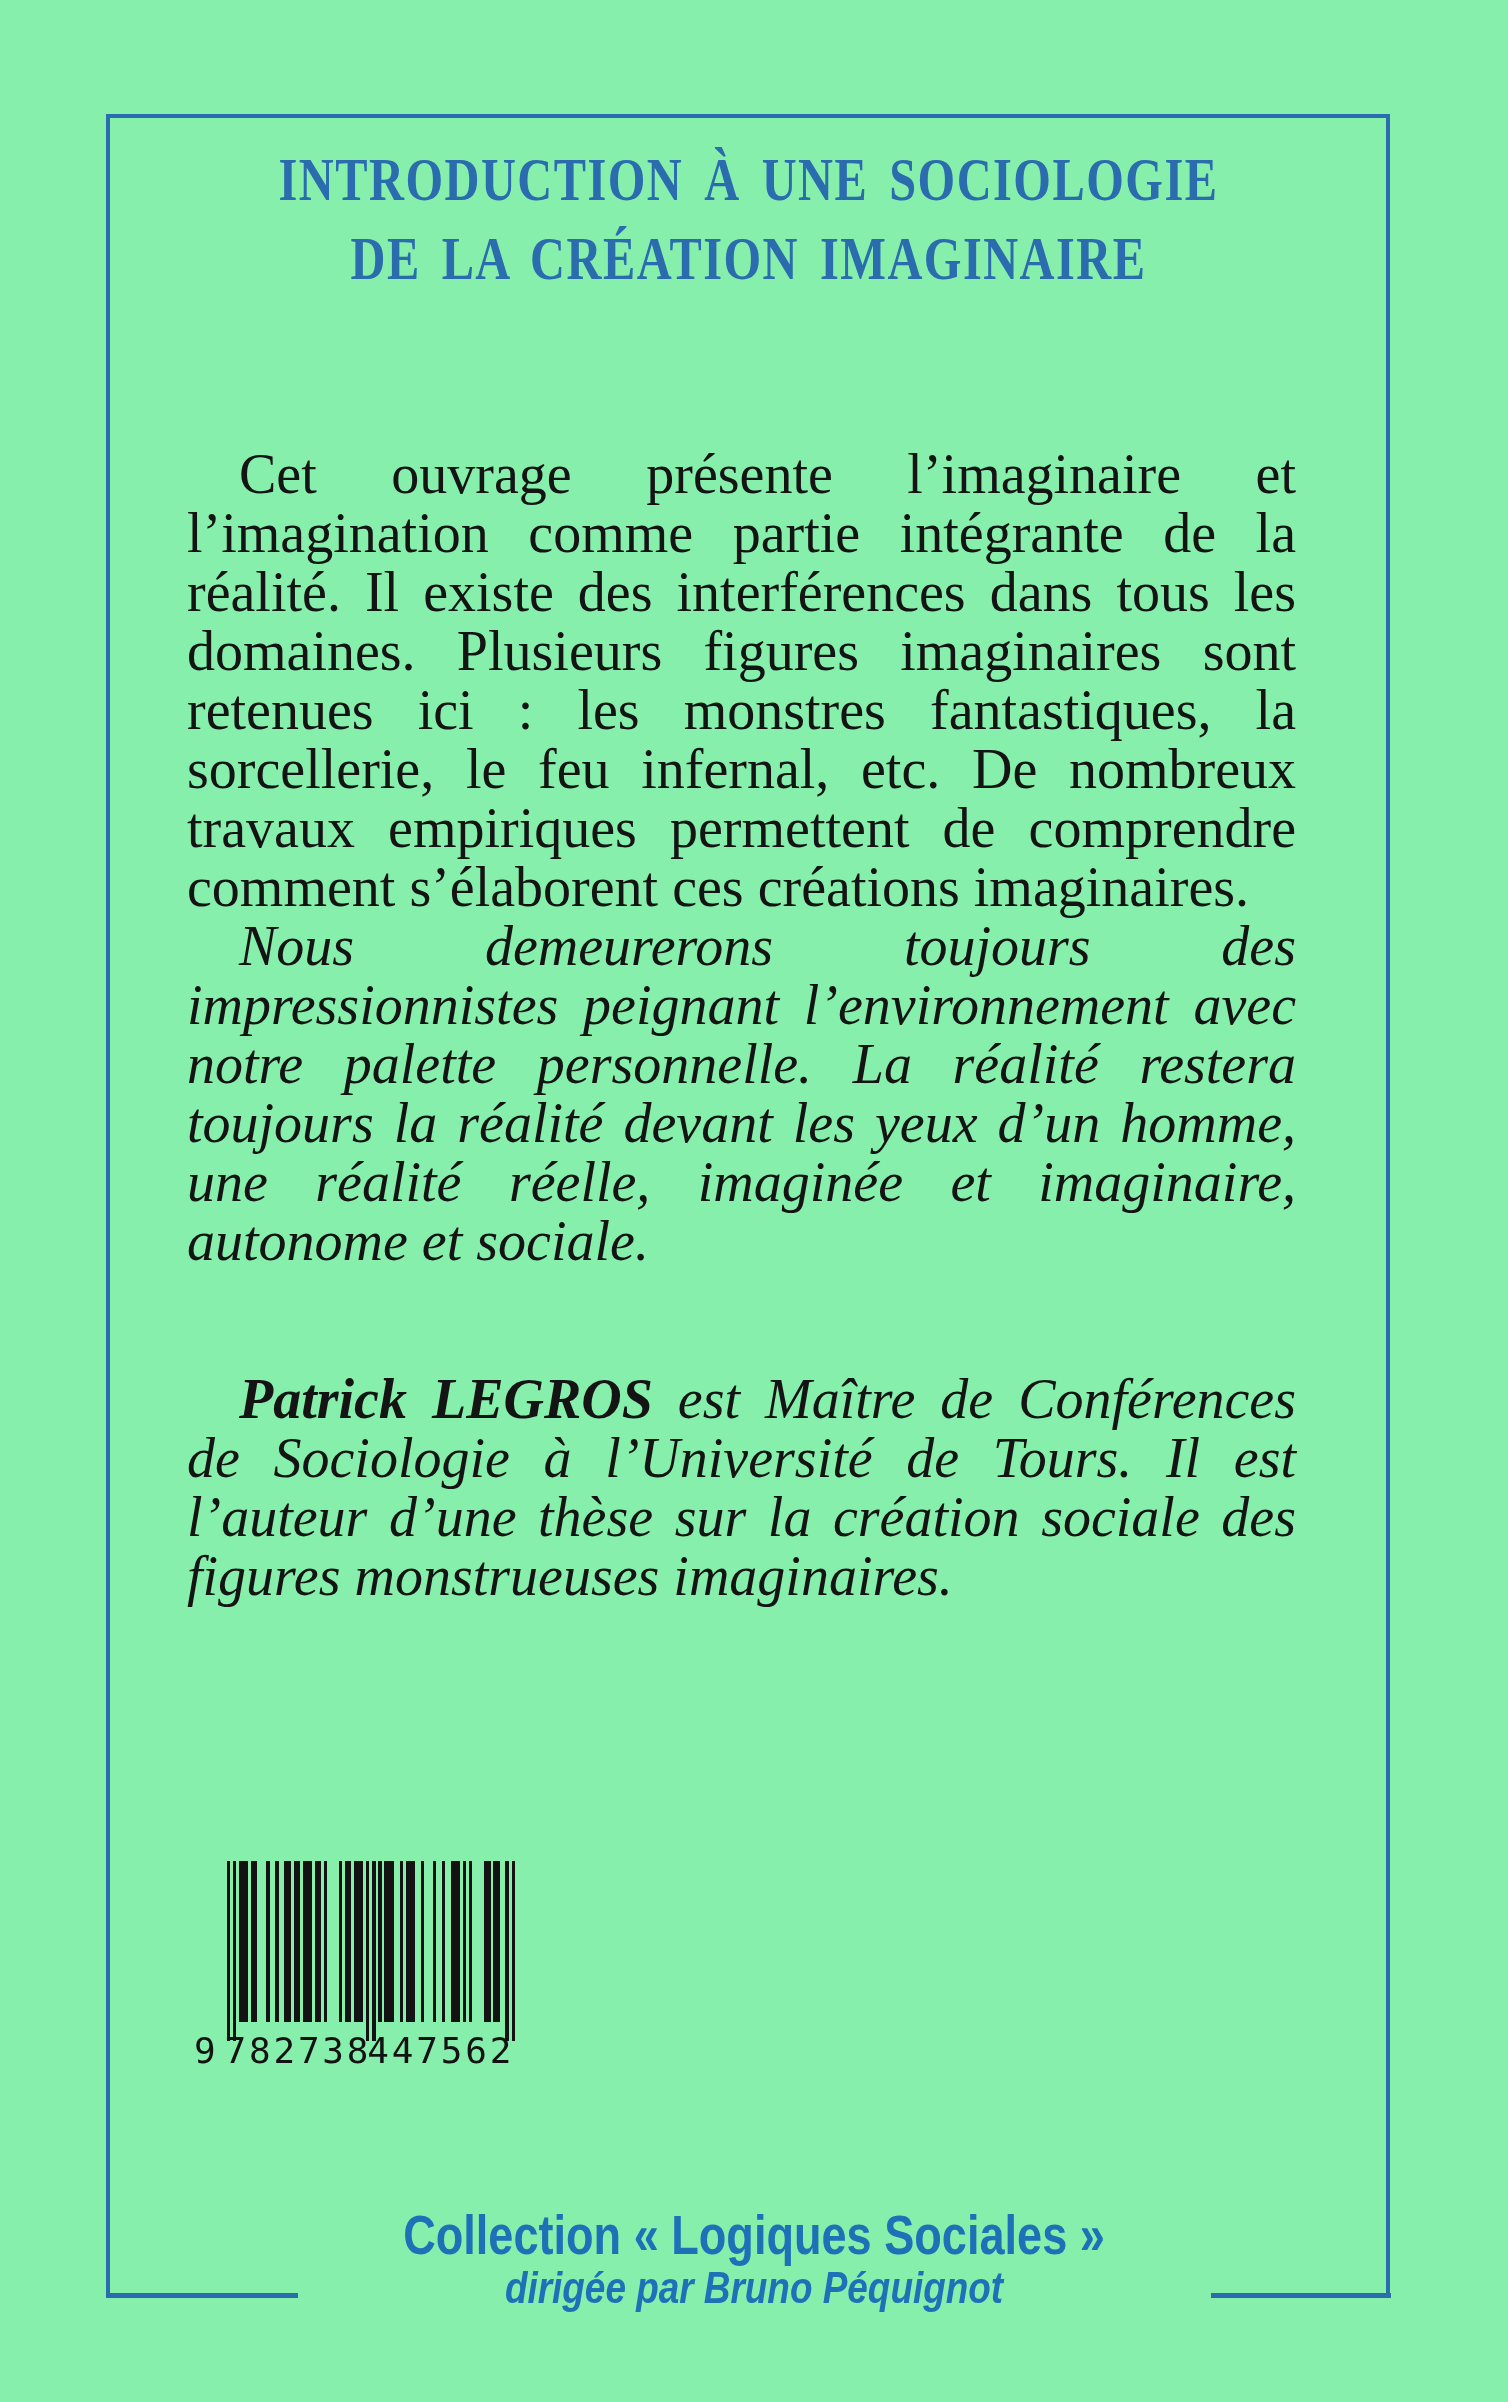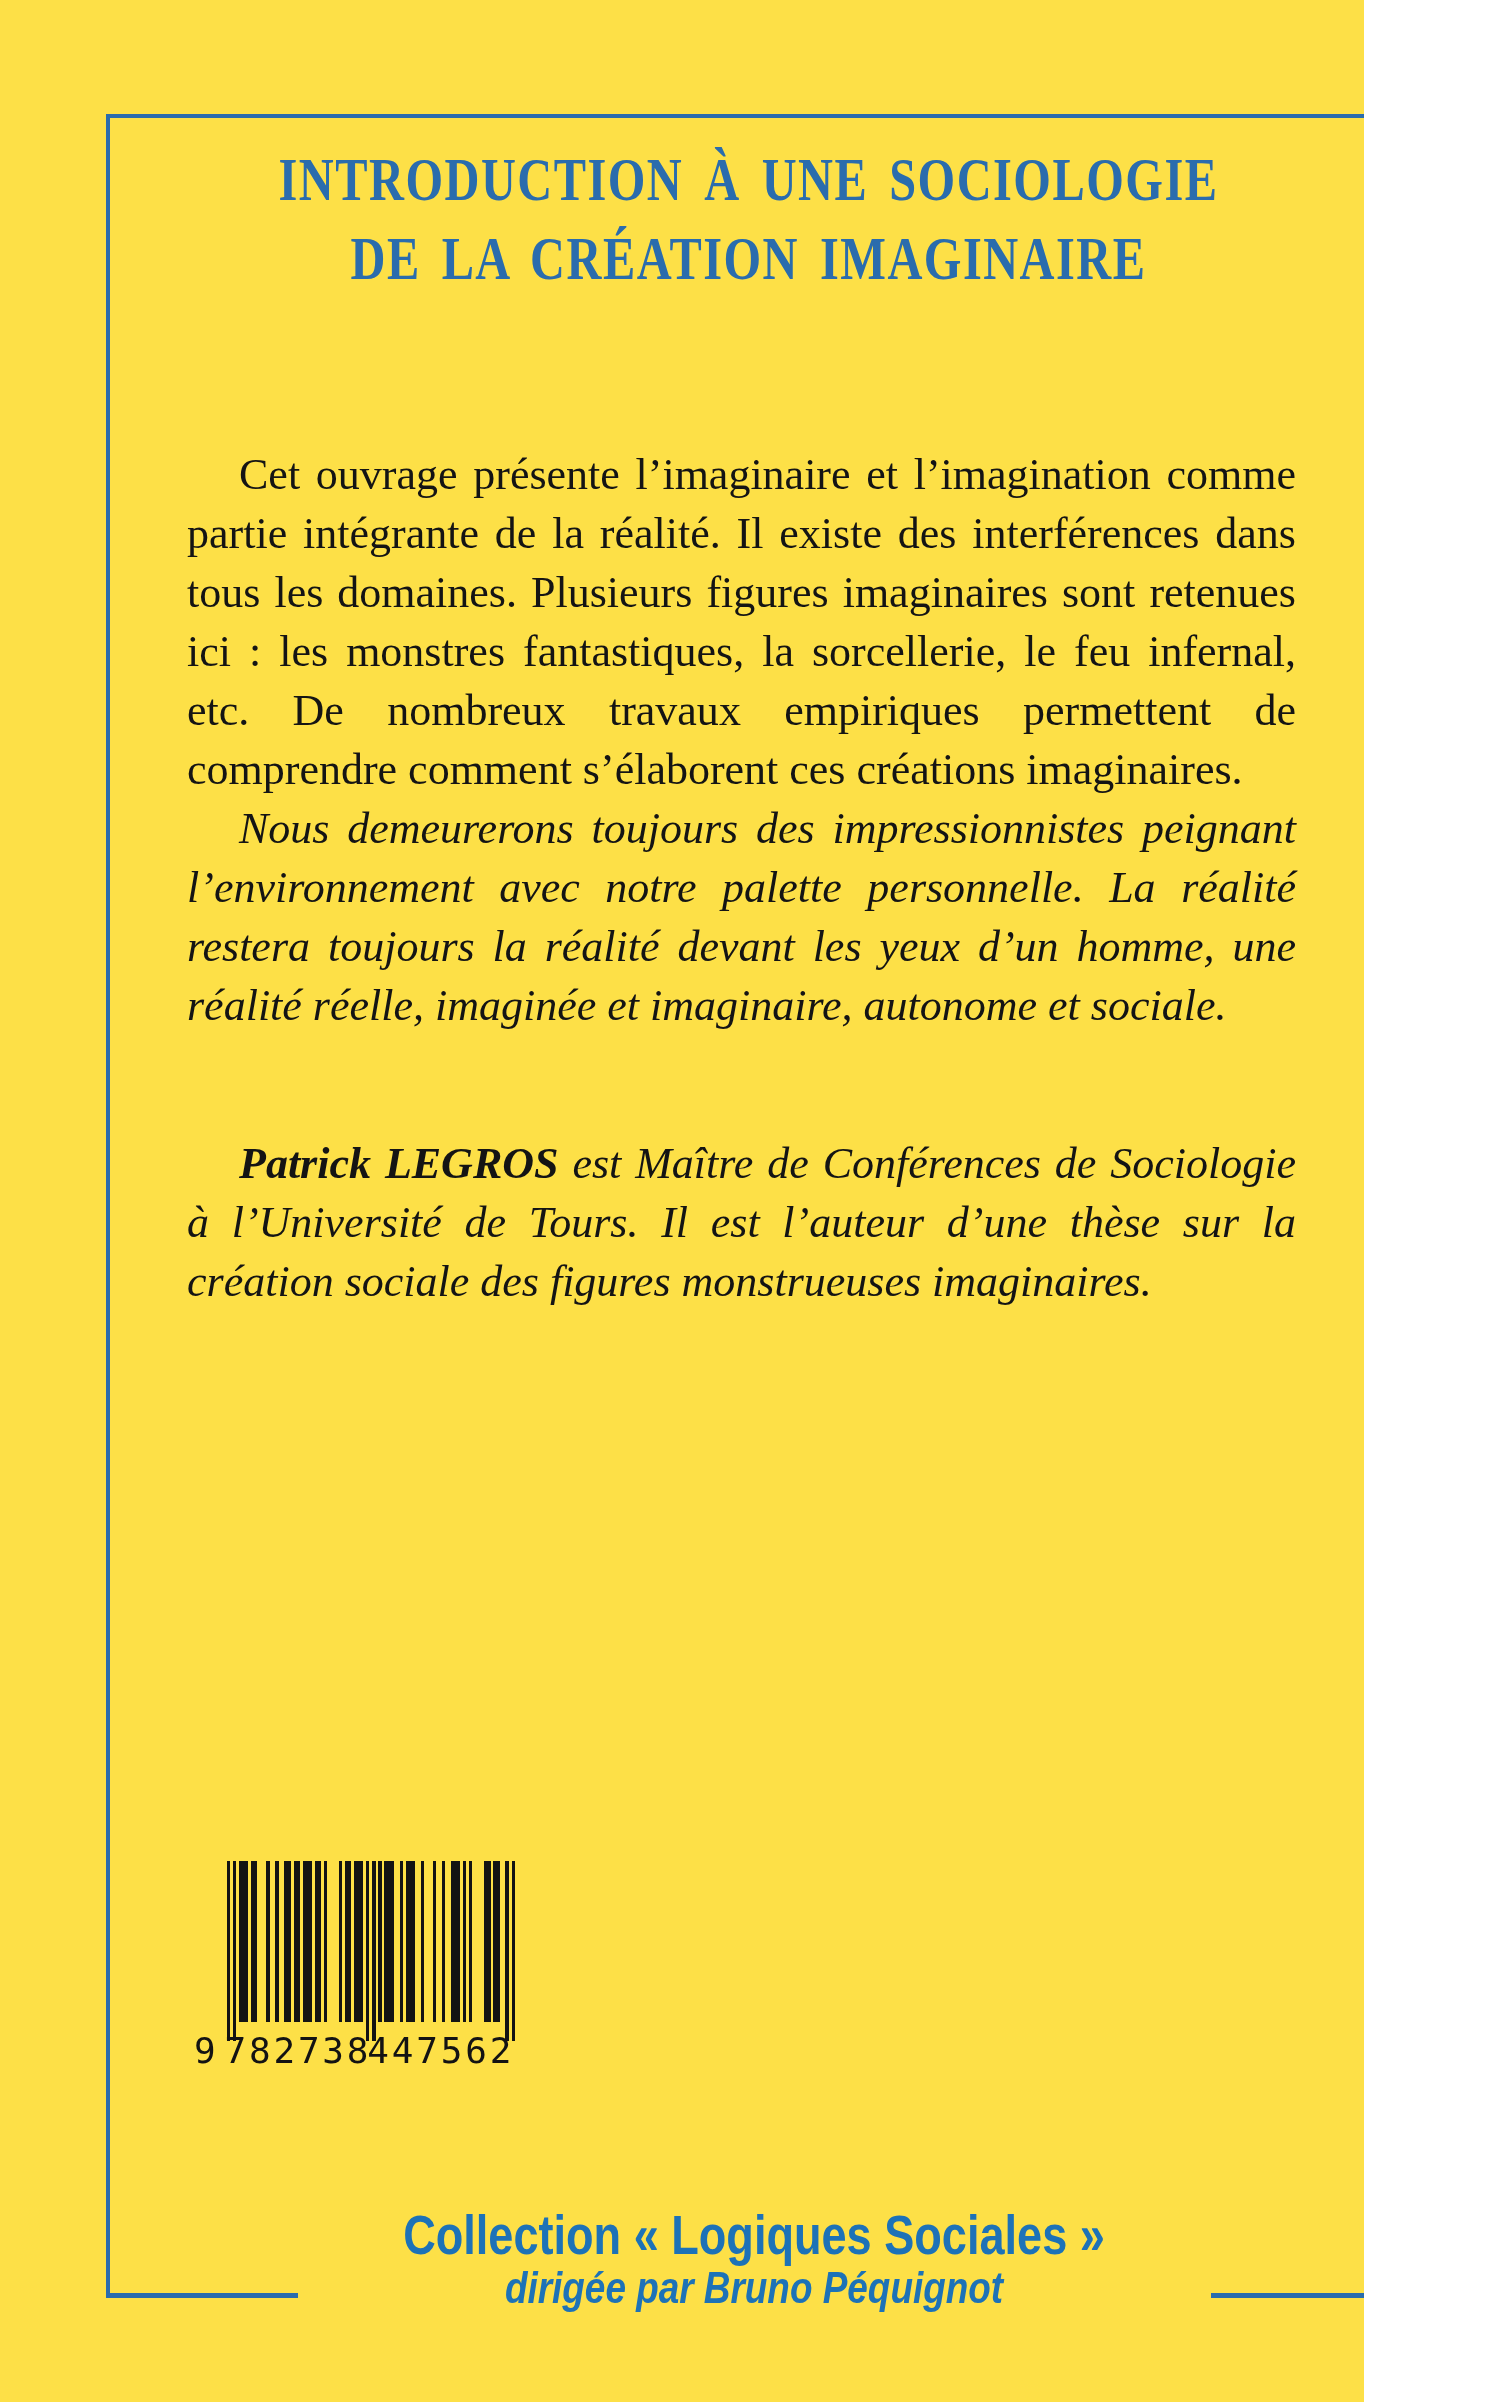--- a/index.html
+++ b/index.html
@@ -3,22 +3,22 @@
 <meta charset="utf-8">
 <style>
   :root{
     --accent:#2a6cad;
     --collection-blue:#1d72b7;
     --ink:#141414;
   }
   html,body{margin:0;padding:0;background:#ffffff;}
   .page{
     position:relative;
-    width:1364px;height:2403px;
-    background:#fde047;
+    width:1508px;height:2403px;
+    background:#86efac;
     overflow:hidden;
     font-family:"Liberation Serif","DejaVu Serif",serif;
     color:var(--ink);
   }
   
   .frame{
     position:absolute;
     left:106px;top:114px;
     width:1276px;height:2175px;
     border:4.7px solid var(--accent);
@@ -42,21 +42,21 @@
     word-spacing:9.5px;
     color:var(--accent);
     transform:scaleX(0.78);
     transform-origin:center top;
   }
   .title .tline{display:block;}
 
   .body-text{
     position:absolute;
     left:187px;top:445px;width:1109px;
-    font-size:44px;line-height:59px;
+    font-size:56px;line-height:59px;
     text-align:justify;
   }
   .para{margin:0;text-indent:52px;}
   .para.italic{font-style:italic;}
   .para.bio{margin-top:99px;font-style:italic;}
   .bio-name{font-weight:700;}
 
   .barcode{position:absolute;left:191px;top:1861px;}
   .barcode text{
     font-family:"DejaVu Sans Mono","Liberation Sans",monospace;

